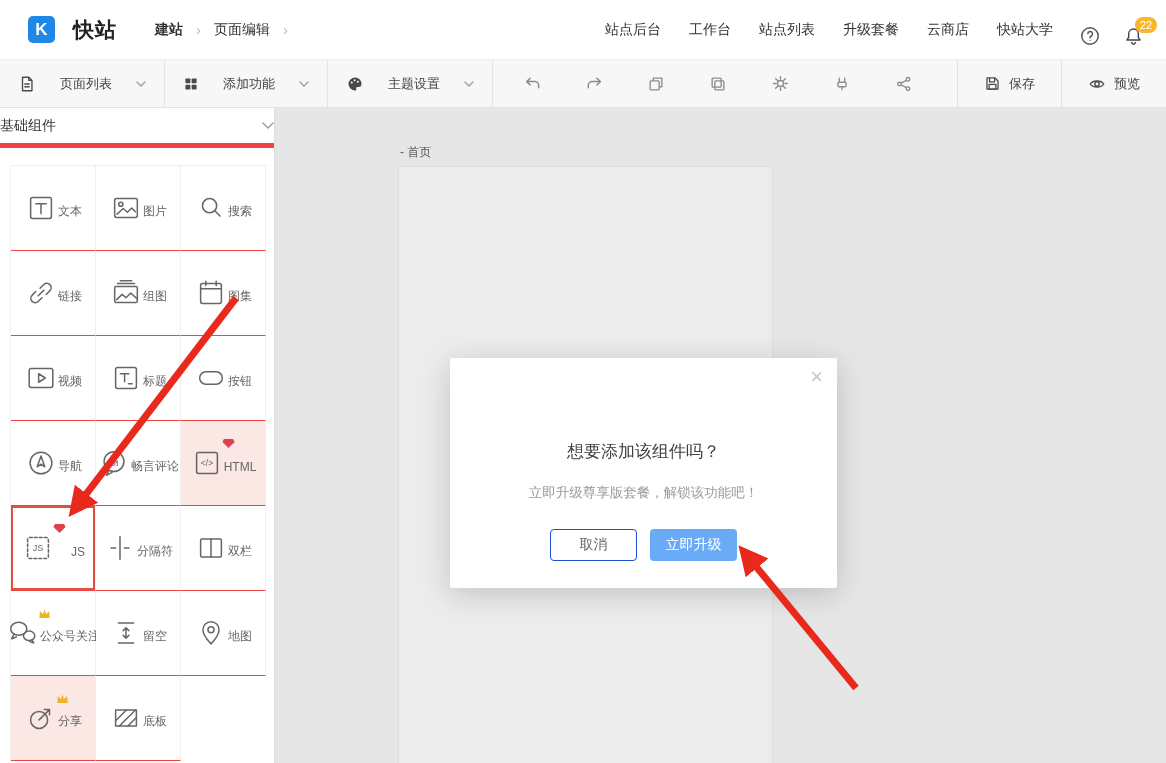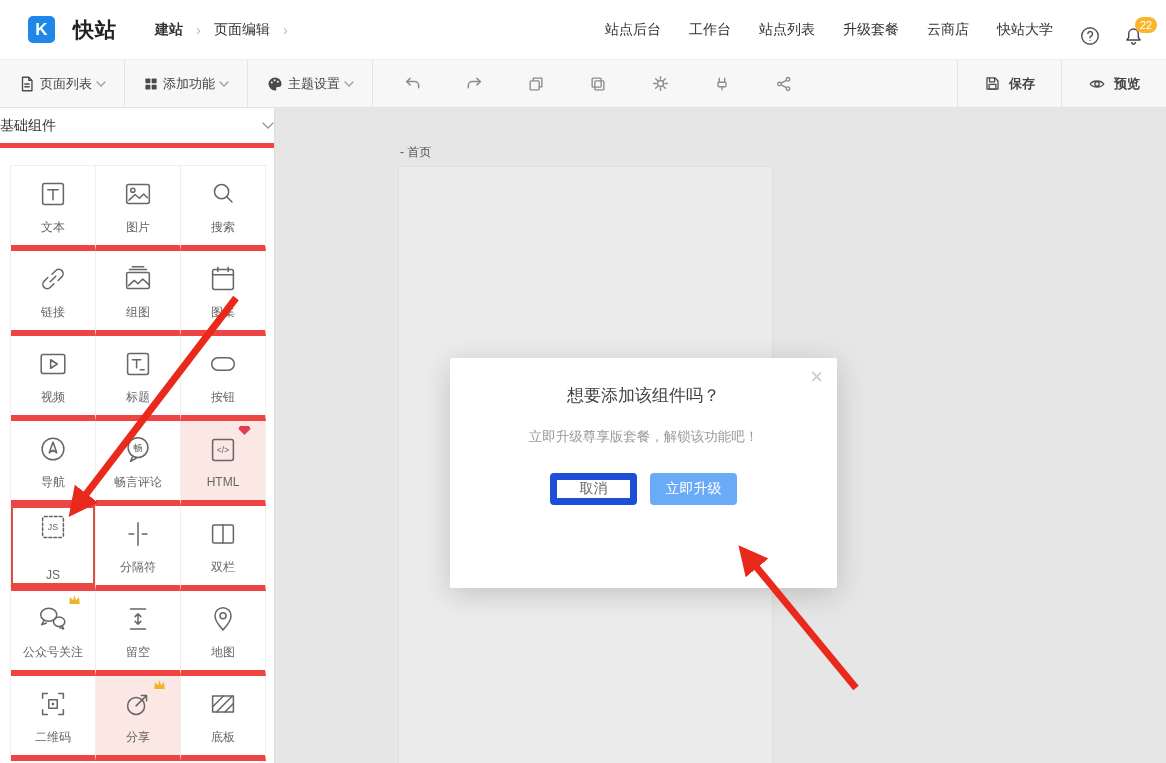--- a/index.html
+++ b/index.html
@@ -29,63 +29,63 @@
   .header-nav{ margin-left:auto; display:flex; align-items:center; }
   .nav-item{ font-size:14px; color:#333; margin-left:28px; cursor:pointer; white-space:nowrap; }
   .header-right{ display:flex; align-items:flex-end; gap:22px; margin:12px 22px 0 26px; }
   .icon-btn{ position:relative; display:flex; align-items:center; cursor:pointer; background:none; border:none; }
   .badge{ position:absolute; top:-9px; left:12px; background:var(--badge-yellow); color:#fff;
     font-size:11px; line-height:16px; padding:0 5px; border-radius:9px; min-width:22px; text-align:center; }
 
   
   .toolbar{ position:absolute; top:60px; left:0; right:0; height:48px; background:#f7f7f7;
     border-bottom:1px solid #e2e2e2; display:flex; align-items:stretch; z-index:4; }
-  .tb-dd{ display:flex; align-items:center; gap:4px; padding:0 18px; border-right:1px solid #e4e4e4; cursor:pointer; }
+  .tb-dd{ display:flex; align-items:center; gap:24px; padding:0 18px; border-right:1px solid #e4e4e4; cursor:pointer; }
   .tb-label{ font-size:13px; color:#444; }
   .tb-icons{ display:flex; align-items:center; margin-left:8px; }
   .tb-btn{ width:62px; height:48px; display:flex; align-items:center; justify-content:center;
     background:none; border:none; cursor:pointer; }
   .tb-right{ margin-left:auto; display:flex; align-items:stretch; }
   .tb-action{ display:flex; align-items:center; gap:8px; padding:0 26px; border-left:1px solid #e4e4e4;
-    font-size:13px; color:#444; cursor:pointer;font-weight:bold; }
+    font-size:13px; color:#444; cursor:pointer; }
 
   
   .sidebar{ position:absolute; top:108px; left:0; width:275px; bottom:0; background:#fff;
     border-right:1px solid #ddd; z-index:3; }
   .sidebar-header{ height:40px; display:flex; align-items:center; padding:0 0;
     border-bottom:5px solid #ef4444; font-size:14px; color:#333; cursor:pointer; }
   .sidebar-header .sb-chev{ margin-left:auto; display:flex; }
   .grid{ position:absolute; top:57px; left:10px; width:257px; display:grid;
     grid-template-columns:repeat(3,85px); grid-auto-rows:85px;
     border-top:1px solid #f0efef; border-left:1px solid #f0efef; }
-  .tile{ position:relative; background:#fff; border-right:1px solid #f0efef; border-bottom:6px solid #ef4444;
-    display:flex; flex-direction:column; align-items:center; justify-content:center; cursor:pointer; }
+  .tile{ position:relative; background:#fff; border-right:1px solid #f0efef; border-bottom:1px solid #ef4444;
+    display:flex; flex-direction:row; align-items:center; justify-content:center; cursor:pointer; }
   .tile.hl{ background:var(--highlight-bg); }
   .tile.sel{ box-shadow:inset 0 0 0 2px var(--selected-red); z-index:2;gap:16px; }
   .tile-icon{ position:relative; height:36px; display:flex; align-items:center; justify-content:center; }
   .crown{ position:absolute; top:-7px; right:-11px; line-height:0; }
   .tile-label{ margin-top:7px; font-size:12px; color:#666; white-space:nowrap; }
 
   
   .main{ position:absolute; top:108px; left:275px; right:0; bottom:0; background:#e6e6e6; }
   .page-label{ position:absolute; top:36px; left:125px; font-size:12px; color:#555; }
   .page-canvas{ position:absolute; top:58px; left:123px; width:375px; bottom:0;
     background:#ececec; border:1px solid #dedede; border-bottom:none; }
 
   
   .modal{ position:absolute; left:450px; top:358px; width:387px; height:230px; background:#fff;
     border-radius:2px; box-shadow:0 6px 30px rgba(0,0,0,.18); z-index:50; }
   .modal-close{ position:absolute; top:8px; right:14px; font-size:22px; color:#c9c9c9;
     cursor:pointer; line-height:1; font-weight:300; }
-  .modal-title{ margin-top:26px; text-align:center; font-size:17px; color:#404040; }
+  .modal-title{ margin-top:82px; text-align:center; font-size:17px; color:#404040; }
   .modal-sub{ margin-top:21px; text-align:center; font-size:13.5px; color:#9a9a9a; }
   .modal-btns{ display:flex; justify-content:center; gap:13px; margin-top:27px; }
   .btn{ width:87px; height:32px; border-radius:4px; font-size:14px; cursor:pointer;
     font-family:inherit; display:flex; align-items:center; justify-content:center; }
-  .btn-cancel{ background:#fff; border:7px solid #1d4ed8; color:#666; }
+  .btn-cancel{ background:#fff; border:1px solid #1d4ed8; color:#666; }
   .btn-primary{ background:var(--accent-blue); border:none; color:#fff; }
 
   
   .arrows{ position:absolute; top:0; left:0; z-index:60; pointer-events:none; }
 </style>
 </head>
 <body>
 
 <header class="header">
   <div class="logo">
@@ -432,30 +432,20 @@
       </div>
       <div class="tile">
         <div class="tile-icon">
           <svg viewBox="0 0 36 36" width="34" height="34" fill="none" stroke="#666" stroke-width="1.6" stroke-linecap="round" stroke-linejoin="round">
             <path d="M18 29.5c0 0 8.5-9 8.5-15a8.5 8.5 0 10-17 0c0 6 8.5 15 8.5 15z"></path>
             <circle cx="18" cy="14.5" r="3.2"></circle>
           </svg>
         </div>
         <div class="tile-label">地图</div>
       </div>
-      <div class="tile">
-        <div class="tile-icon">
-          <svg viewBox="0 0 36 36" width="34" height="34" fill="none" stroke="#666" stroke-width="1.6" stroke-linecap="round" stroke-linejoin="round">
-            <path d="M7 12V7h5M24 7h5v5M29 24v5h-5M12 29H7v-5"></path>
-            <rect x="13.5" y="13.5" width="9" height="9"></rect>
-            <rect x="16.8" y="16.8" width="2.4" height="2.4" fill="#666" stroke="none"></rect>
-          </svg>
-        </div>
-        <div class="tile-label">二维码</div>
-      </div>
       <div class="tile hl">
         <div class="tile-icon">
           <svg viewBox="0 0 36 36" width="34" height="34" fill="none" stroke="#666" stroke-width="1.6" stroke-linecap="round" stroke-linejoin="round">
             <circle cx="16" cy="20" r="9"></circle>
             <path d="M16 20L26.5 9.5M21.5 9h5.5v5.5"></path>
           </svg>
           <span class="crown"><svg viewBox="0 0 14 12" width="13" height="11">
               <path d="M1.4 11L2 3.2 5.4 6.8 7 1l1.6 5.8L12 3.2l.6 7.8z" fill="var(--crown-gold,#edb32a)"></path>
             </svg></span>
         </div>

